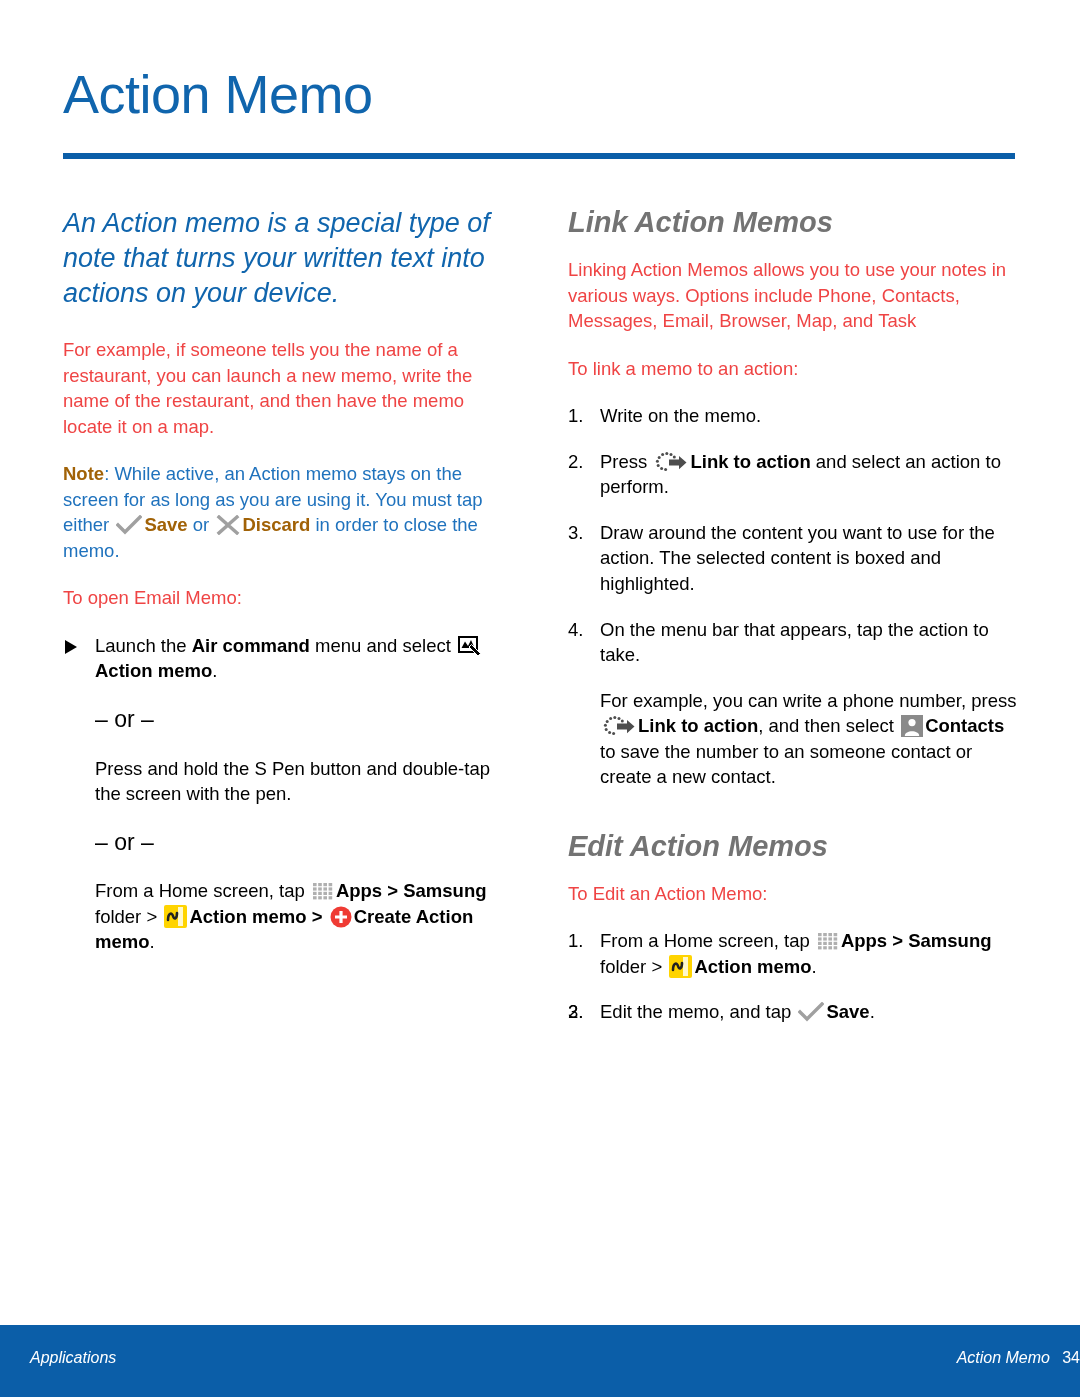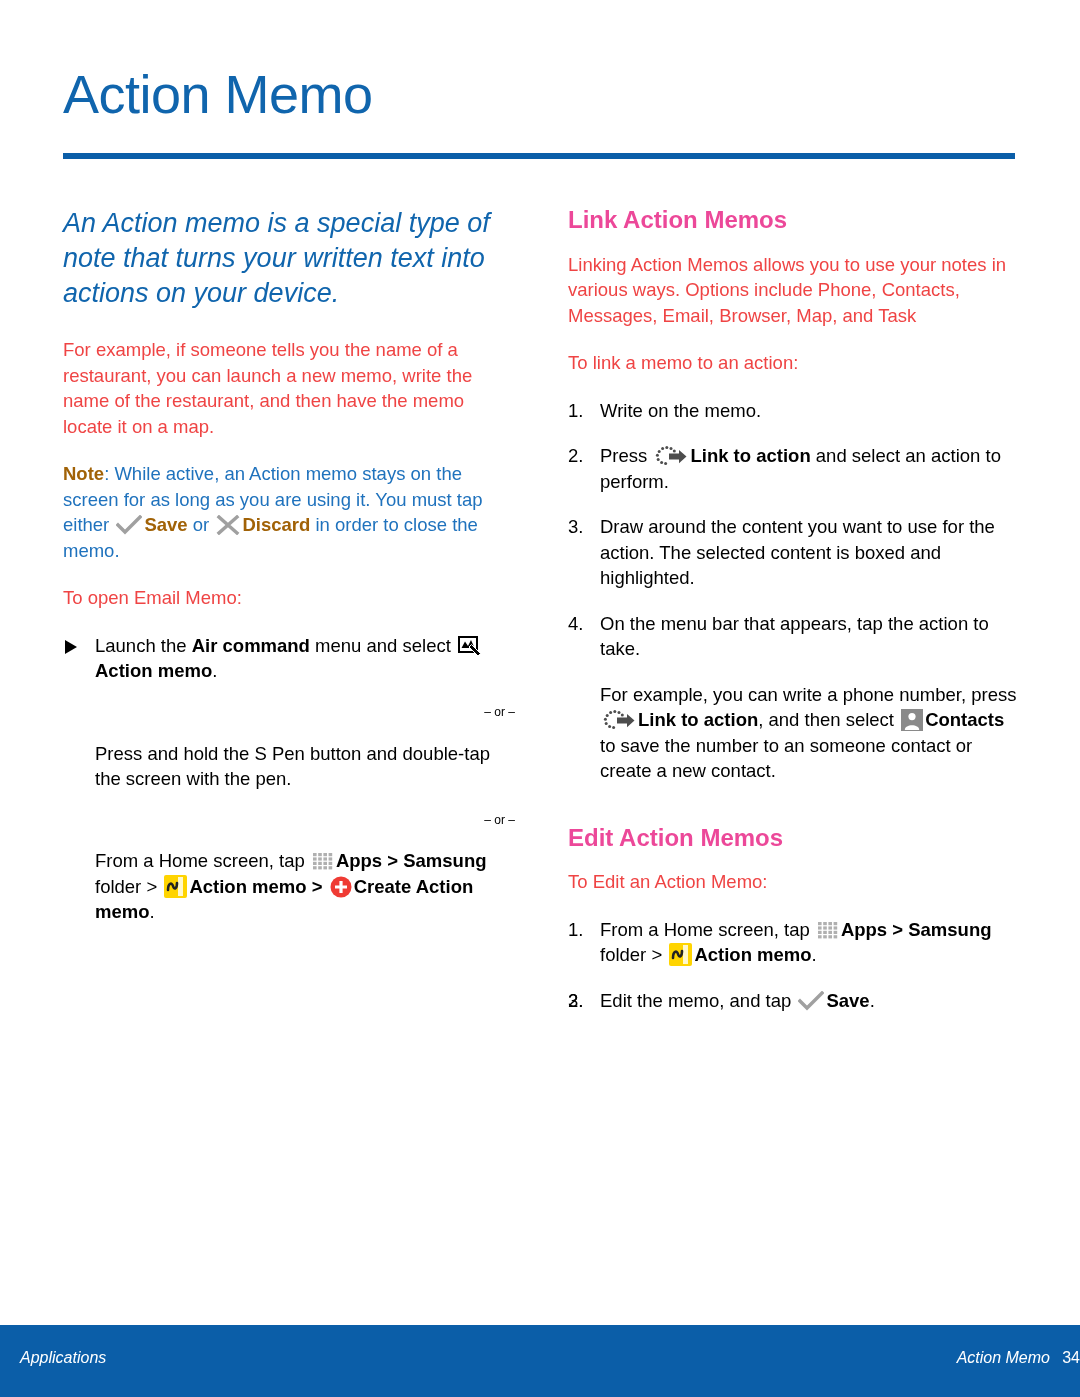--- a/index.html
+++ b/index.html
@@ -56,46 +56,46 @@
   
   .lead {
     font-size: 27px;
     font-style: italic;
     font-weight: 400;
     color: #1065ad;
     line-height: 1.30;
     margin: 0 0 26px 0;
   }
   h2.section-heading {
-    font-size: 24px;
+    font-size: 29px;
     font-weight: 700;
-    color: #ec4899;
+    color: #737373;
     margin: 0 0 18px 0;
     line-height: 1.15;
+    font-style: italic;
   }
   p.body {
     font-size: 18.5px;
     line-height: 1.38;
     margin: 0 0 22px 0;
     color: #ef4444;
   }
   p.note {
     font-size: 18.5px;
     line-height: 1.38;
     margin: 0 0 22px 0;
     color: #1f72bd;
   }
   p.note b { color: #a16207; }
   .tight { margin-bottom: 10px; }
   .or-line {
-    font-size: 12px;
+    font-size: 23px;
     line-height: 1.38;
     margin: 0 0 20px 0;
     padding-left: 32px;
-    text-align: right;
   }
 
   
   .bullet-item {
     position: relative;
     font-size: 18.5px;
     line-height: 1.38;
     padding-left: 32px;
     margin: 3px 0 20px 0;
   }
@@ -189,21 +189,21 @@
     height: 72px;
   }
   .footer-left, .footer-center, .footer-right {
     position: absolute;
     top: 24px;
     font-size: 16px;
     font-style: italic;
     color: #ffffff;
     font-family: "Liberation Sans", sans-serif;
   }
-  .footer-left  { left: 20px; }
+  .footer-left  { left: 30px; }
   .footer-center{ left: 0; width: 1080px; text-align: right; font-style: normal; }
   .footer-right { right: 30px; }
 </style>
 </head>
 <body>
 
 <div class="page-header">
   <h1 class="page-title">Action Memo</h1>
 </div>
 <div class="header-rule"></div>

